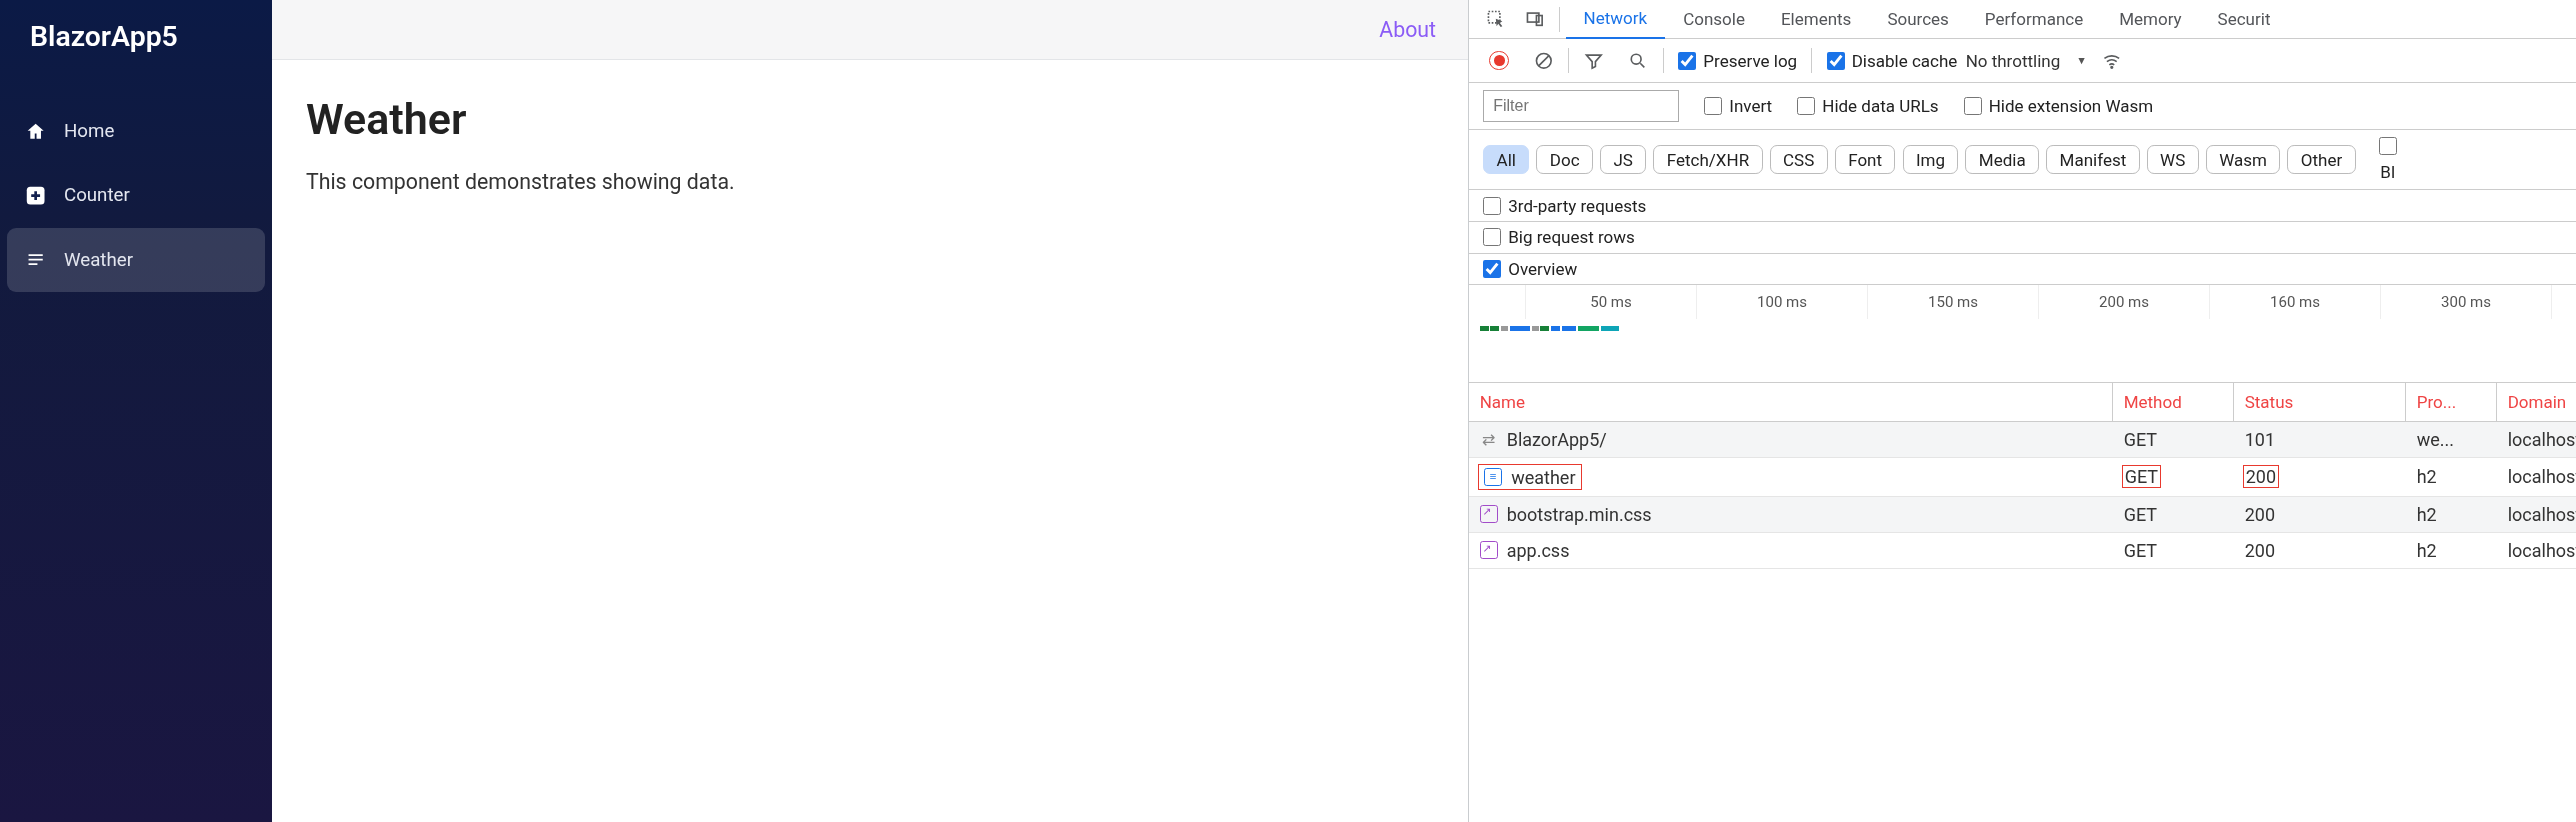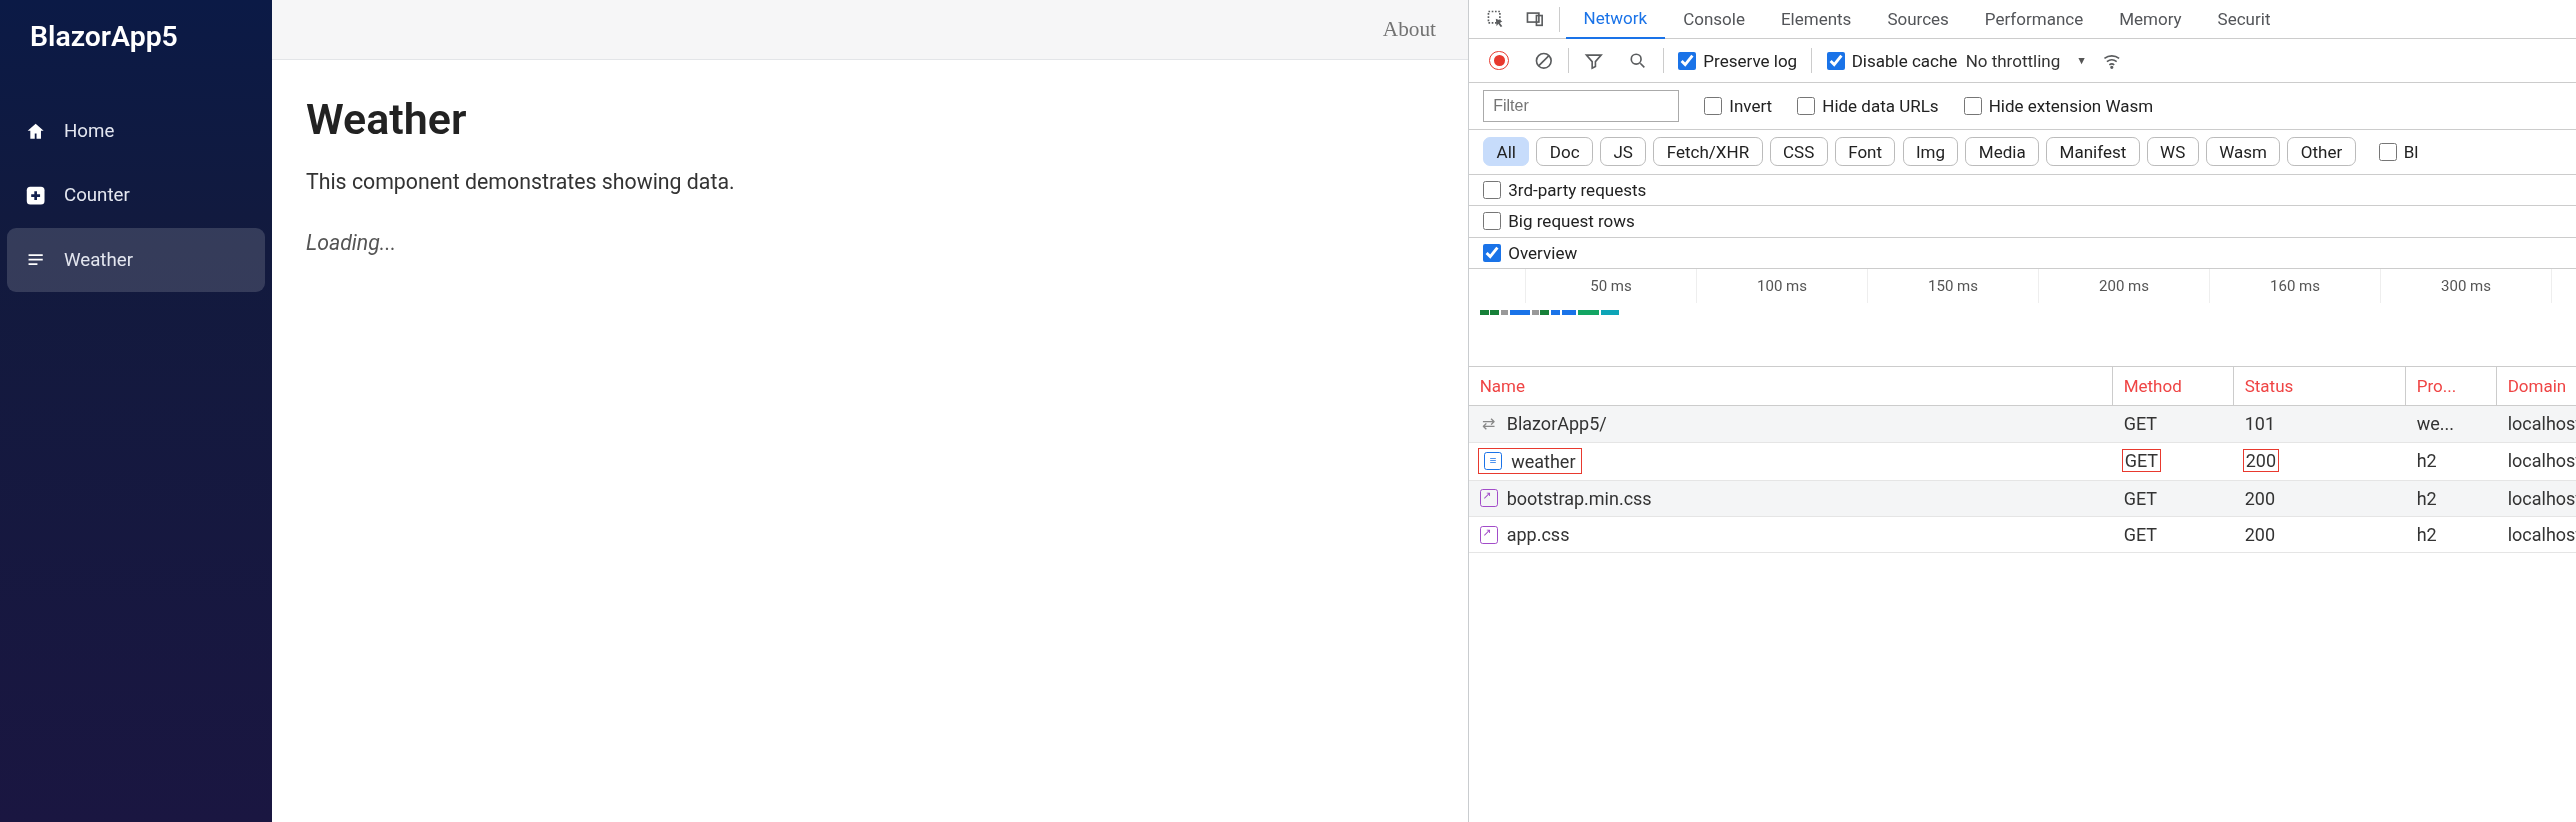--- a/index.html
+++ b/index.html
@@ -10,21 +10,21 @@
   .app { flex:0 0 1468px; display:flex; }
   .sidebar { width:272px; background: linear-gradient(180deg,#0b1a46 0%,#121a3e 30%,#1a1641 100%); color:#fff; display:flex; flex-direction:column; }
   .brand { font-size:28.4px; font-weight:600; padding:19.6px 30px; }
   .nav { margin-top:27px; padding:0 7px; }
   .nav-item { display:flex; align-items:center; gap:16px; padding:19.6px 16px; color:#e3e6ef; font-size:18.7px; border-radius:9px; cursor:pointer; }
   .nav-item.active { background:rgba(255,255,255,0.15); }
   .nav-icon { width:25px; height:25px; display:flex; align-items:center; justify-content:center; }
   .nav-icon svg { fill:#fff; }
   .content-wrap { flex:1; display:flex; flex-direction:column; background:#fff; }
   .topbar { height:60px; background:#f6f6f7; border-bottom:0.9px solid #e3e5e8; display:flex; align-items:center; justify-content:flex-end; padding:0 32px; }
-  .about-link { color:#737373; font-size:21.3px; cursor:pointer;font-family:Liberation Serif, serif; }
+  .about-link { color:#8b5cf6; font-size:21.3px; cursor:pointer; }
   .content { padding:34px 34px; }
   .content h1 { font-size:43px; font-weight:600; margin-bottom:25px; }
   .content p { font-size:21.3px; color:#333; margin-bottom:36px; }
   .content .loading { font-size:21.3px; font-style:italic; color:#555; }
 
   
   .devtools { flex:1; border-left:0.9px solid #c9cccf; background:#fff; display:flex; flex-direction:column; font-size:17px; }
   .dt-row { display:flex; align-items:center; border-bottom:0.9px solid #ccc; }
   .dt-tabs { height:39px; padding-left:7.1px; }
   .dt-iconbtn { width:39px; height:39px; display:flex; align-items:center; justify-content:center; cursor:pointer; }
@@ -114,21 +114,20 @@
       </div>
     </div>
   </div>
   <div class="content-wrap">
     <div class="topbar">
       <a class="about-link">About</a>
     </div>
     <div class="content">
       <h1>Weather</h1>
       <p>This component demonstrates showing data.</p>
-      <div class="loading">Loading...</div>
     </div>
   </div>
 </div>
 
 <div class="devtools">
   <div class="dt-row dt-tabs">
     <div class="dt-iconbtn">
         <svg viewBox="0 0 24 24">
           <rect x="3" y="3" width="14" height="14" stroke-dasharray="2 2"></rect>
           <path d="M12 12l8 3-3 2 3 4-2 1-3-4-2 3z" fill="#5a5c5e" stroke="none"></path>
@@ -214,21 +213,21 @@
     <span class="pill">JS</span>
     <span class="pill">Fetch/XHR</span>
     <span class="pill">CSS</span>
     <span class="pill">Font</span>
     <span class="pill">Img</span>
     <span class="pill">Media</span>
     <span class="pill">Manifest</span>
     <span class="pill">WS</span>
     <span class="pill">Wasm</span>
     <span class="pill">Other</span>
-    <label class="chk" style="margin-left:16px;">
+    <label class="chk" style="margin-left:16px;flex-direction:column;">
         <input type="checkbox" style="">
         <span>Bl</span>
       </label>
   </div>
 
   <div class="dt-row" style="padding:5.3px 14.2px;">
     <label class="chk" style="margin-left:0;">
         <input type="checkbox" style="">
         <span>3rd-party requests</span>
       </label>

